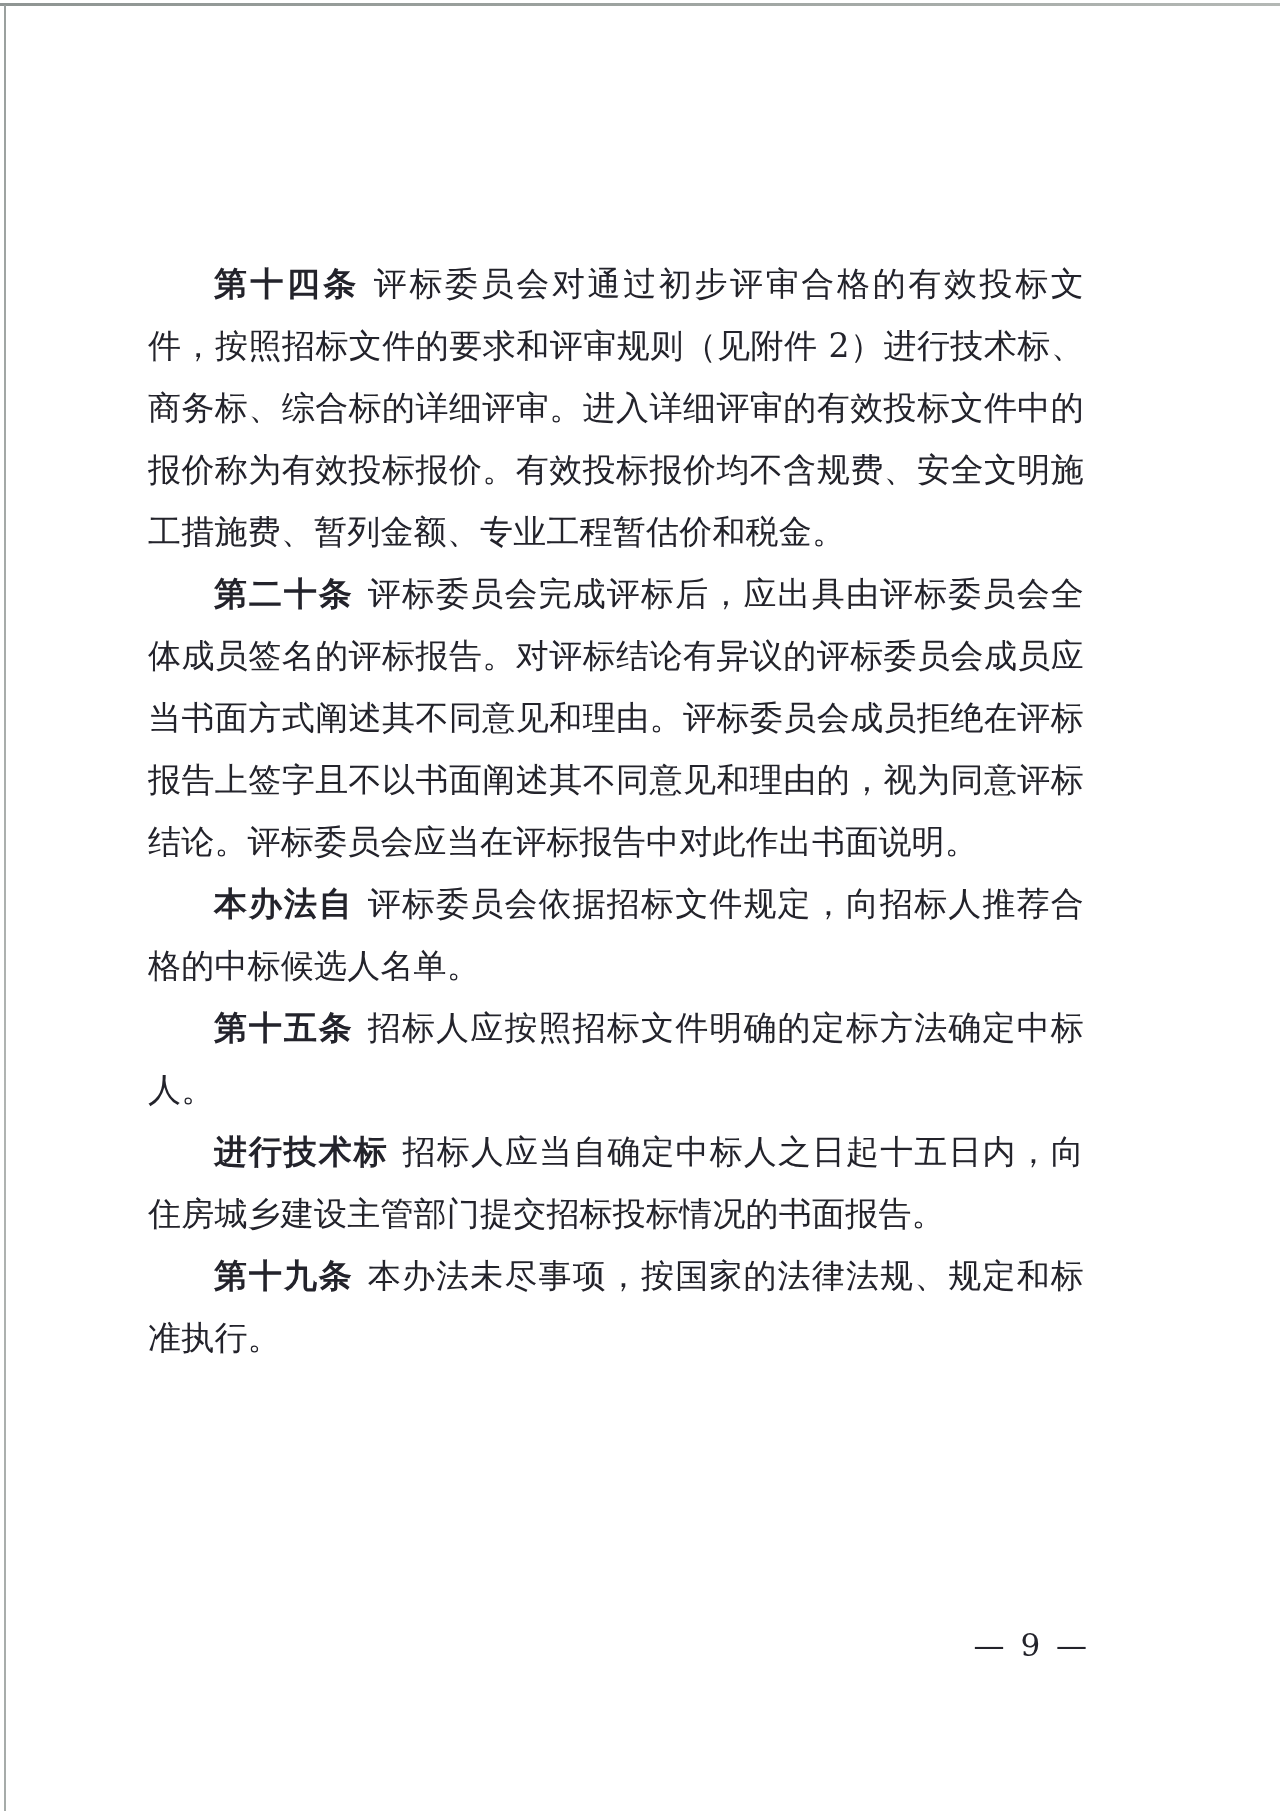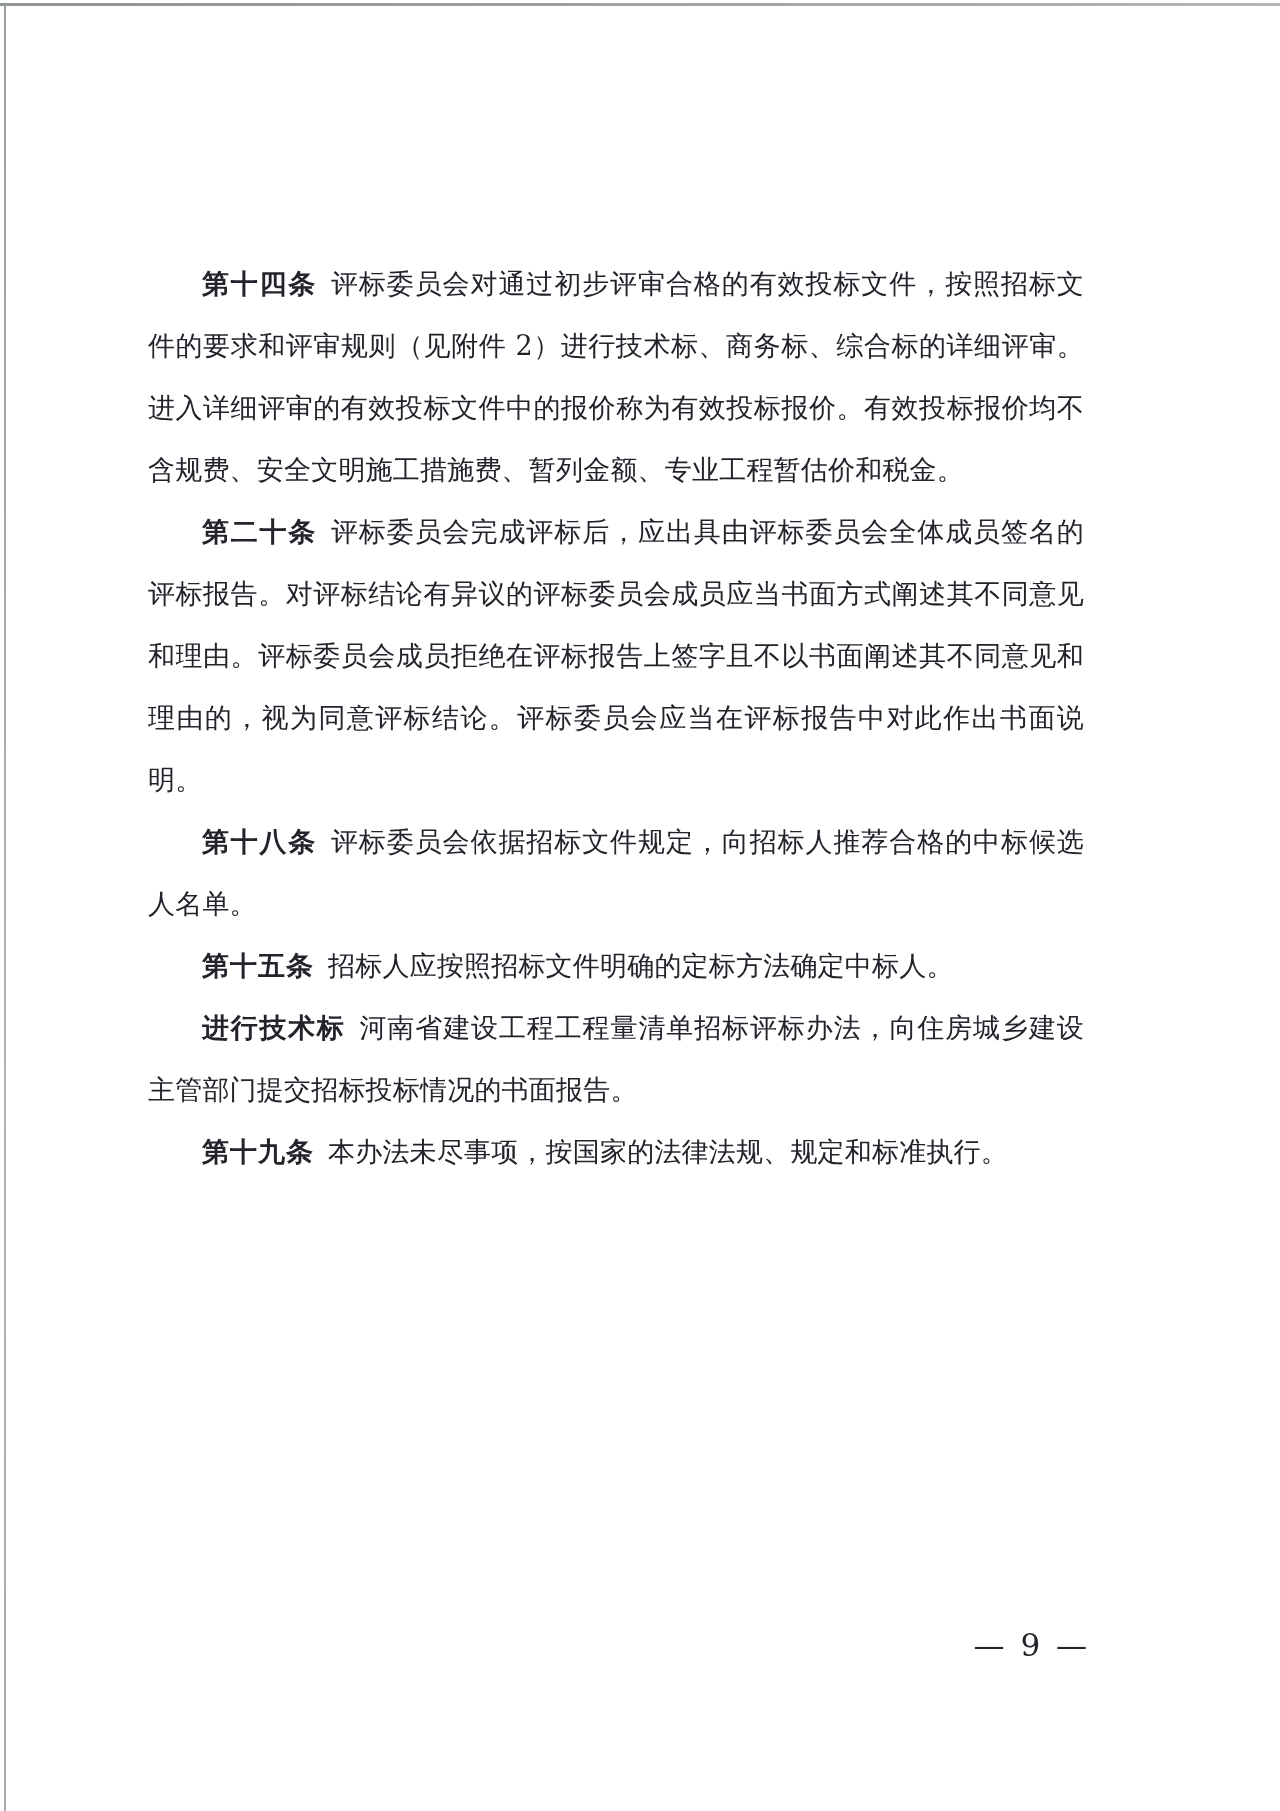--- a/index.html
+++ b/index.html
@@ -31,21 +31,21 @@
     left: 4px;
     width: 2px;
     height: 1806px;
     background: linear-gradient(to bottom, #9aa09e, #b0b4b2 60%, #a6aba9);
   }
   .doc-body {
     position: absolute;
     top: 253px;
     left: 148px;
     width: 936px;
-    font-size: 27px;
+    font-size: 33px;
     line-height: 62px;
     text-align: justify;
     letter-spacing: 0.2px;
   }
   .doc-body p {
     margin: 0;
     padding: 0;
     text-indent: 2em;
   }
   .article-term {
@@ -70,21 +70,21 @@
 <body>
 
 <div class="page">
 
   <div class="scan-edge-top"></div>
   <div class="scan-edge-left"></div>
 
   <div class="doc-body">
     <p><span class="article-term">第十四条</span><span>评标委员会对通过初步评审合格的有效投标文件，按照招标文件的要求和评审规则（见附件 2）进行技术标、商务标、综合标的详细评审。进入详细评审的有效投标文件中的报价称为有效投标报价。有效投标报价均不含规费、安全文明施工措施费、暂列金额、专业工程暂估价和税金。</span></p>
     <p><span class="article-term">第二十条</span><span>评标委员会完成评标后，应出具由评标委员会全体成员签名的评标报告。对评标结论有异议的评标委员会成员应当书面方式阐述其不同意见和理由。评标委员会成员拒绝在评标报告上签字且不以书面阐述其不同意见和理由的，视为同意评标结论。评标委员会应当在评标报告中对此作出书面说明。</span></p>
-    <p><span class="article-term">第十八条</span><span>评标委员会依据招标文件规定，向招标人推荐合格的中标候选人名单。</span></p>
+    <p><span class="article-term">本办法自</span><span>评标委员会依据招标文件规定，向招标人推荐合格的中标候选人名单。</span></p>
     <p><span class="article-term">第十五条</span><span>招标人应按照招标文件明确的定标方法确定中标人。</span></p>
-    <p><span class="article-term">进行技术标</span><span>河南省建设工程工程量清单招标评标办法，向住房城乡建设主管部门提交招标投标情况的书面报告。</span></p>
+    <p><span class="article-term">进行技术标</span><span>招标人应当自确定中标人之日起十五日内，向住房城乡建设主管部门提交招标投标情况的书面报告。</span></p>
     <p><span class="article-term">第十九条</span><span>本办法未尽事项，按国家的法律法规、规定和标准执行。</span></p>
   </div>
 
   <div class="page-number">— 9 —</div>
 
 </div>
 
 </body></html>

